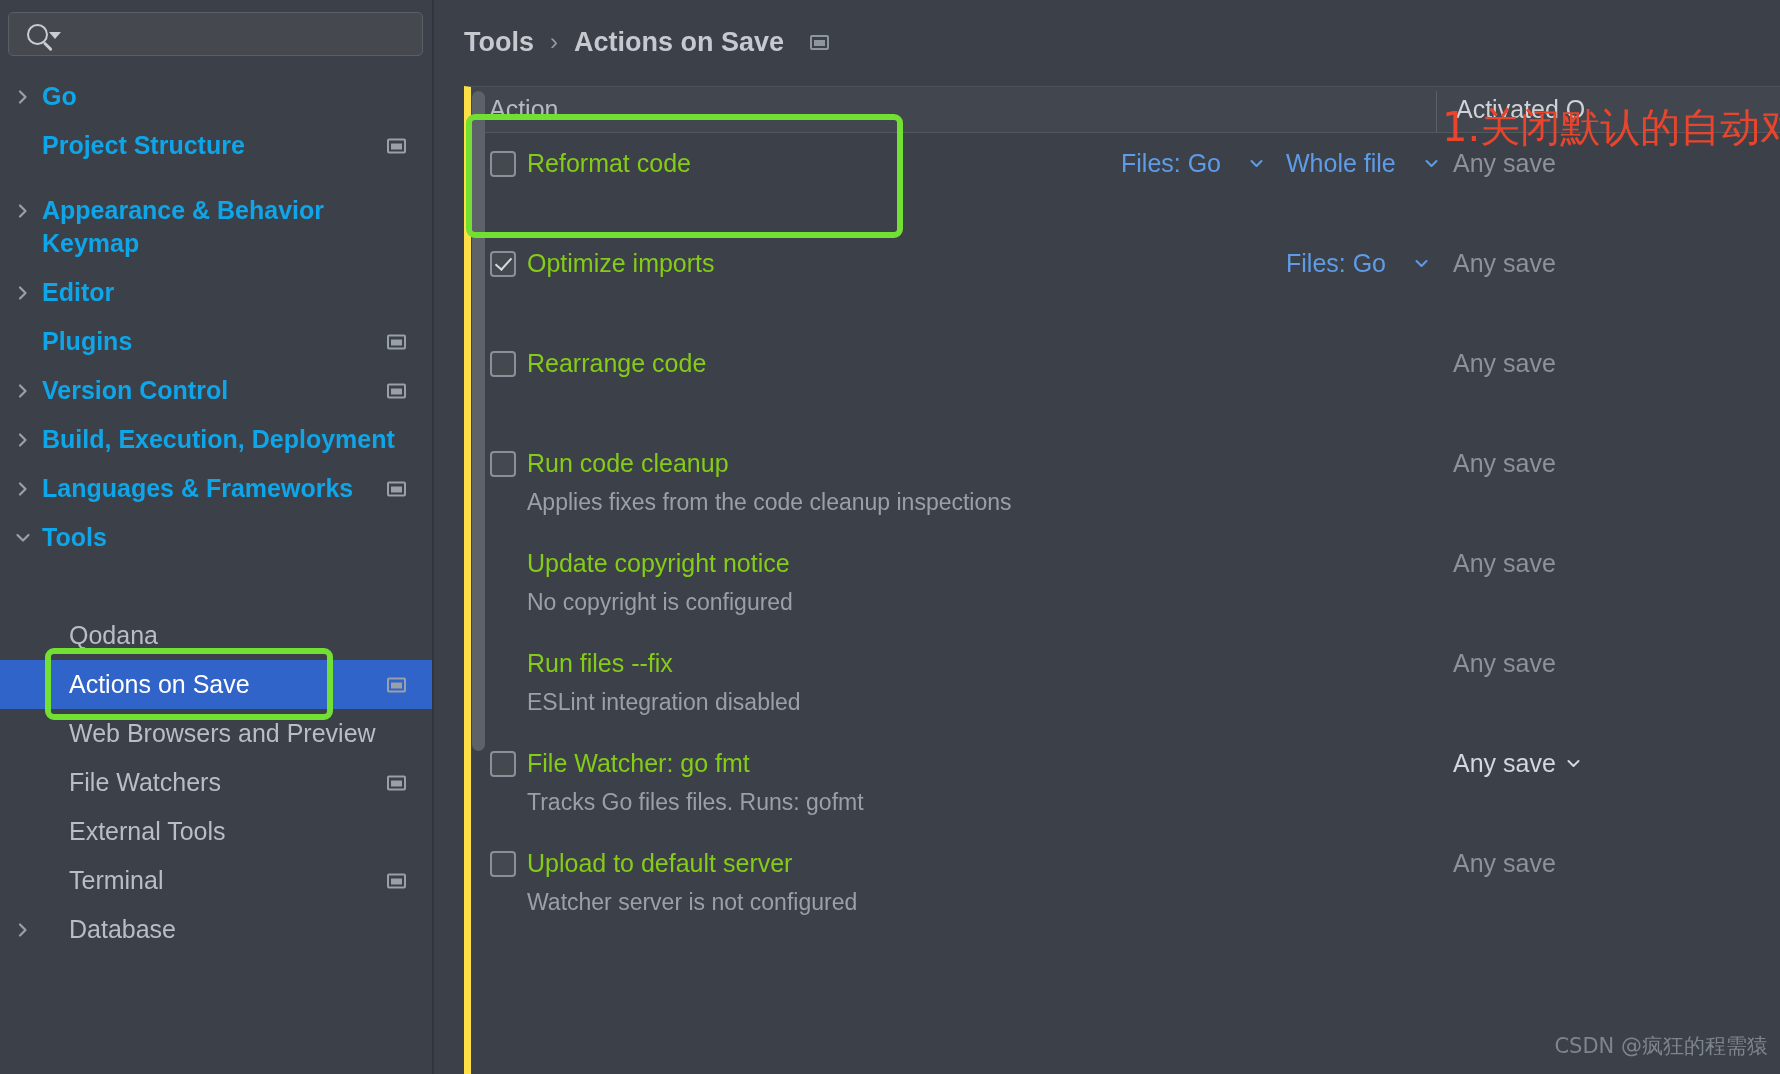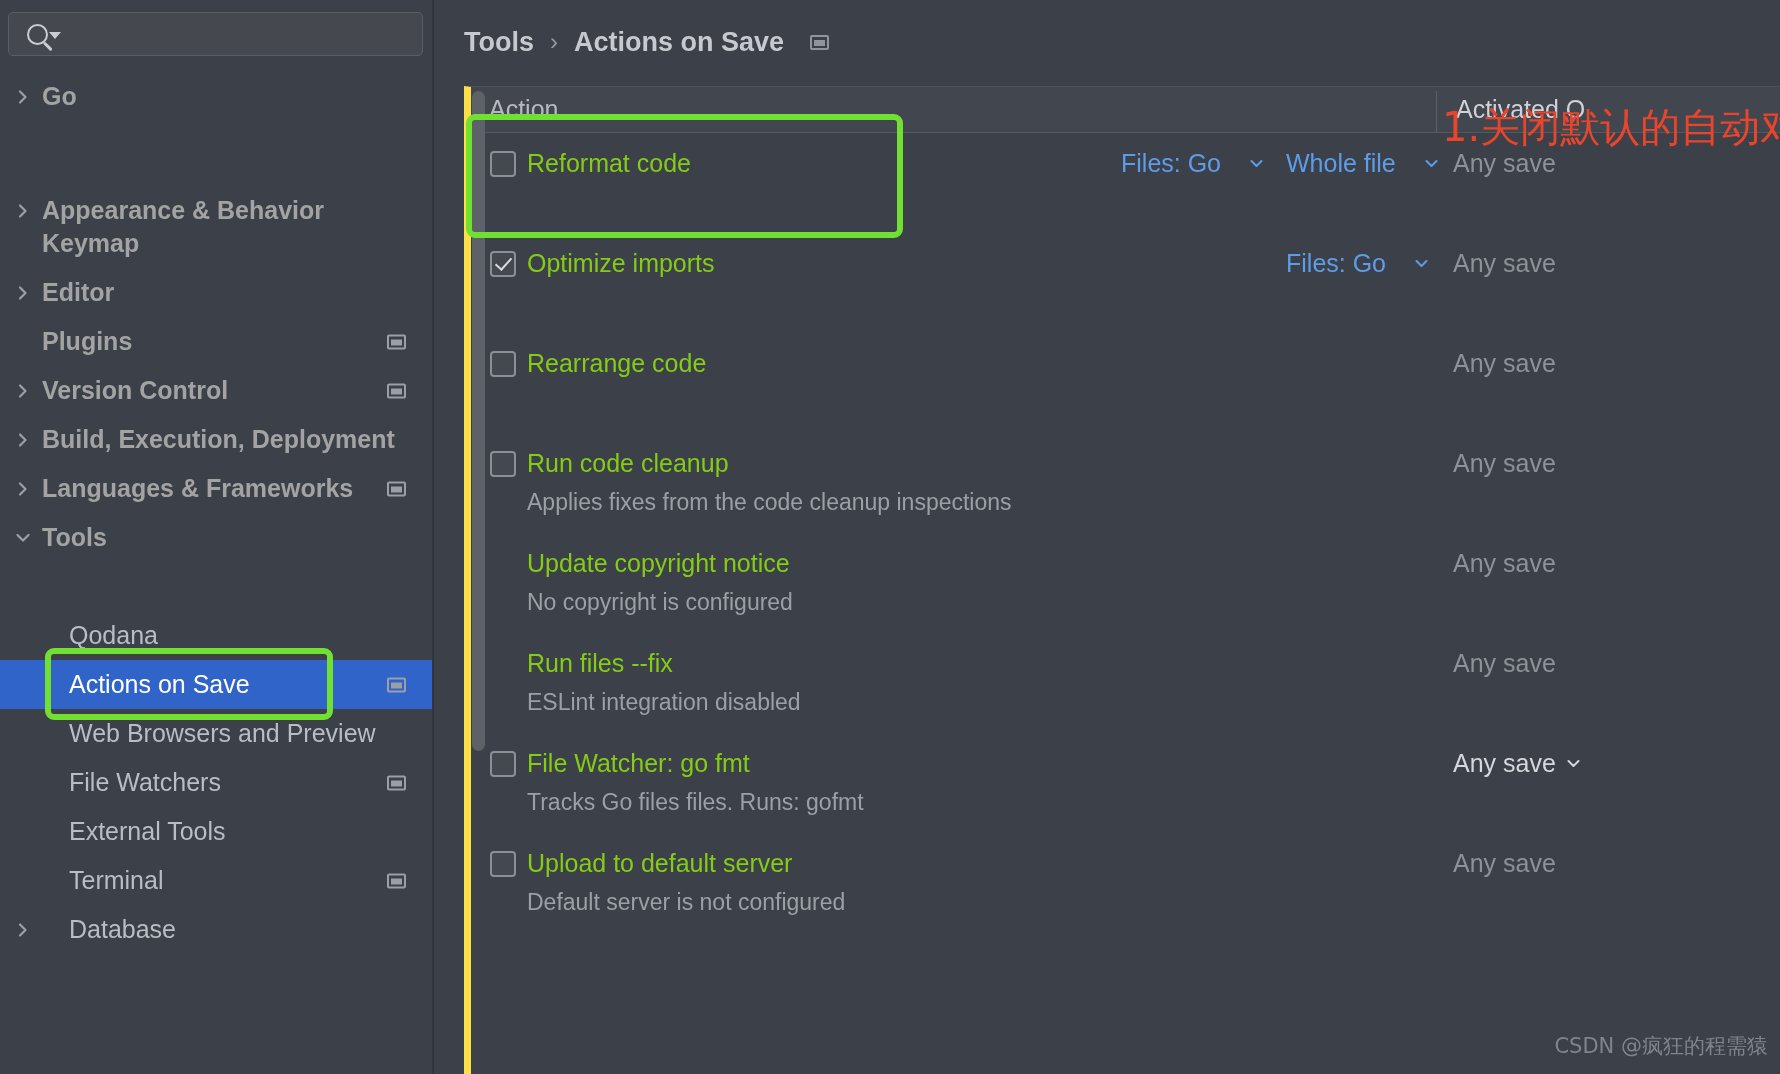--- a/index.html
+++ b/index.html
@@ -46,21 +46,21 @@
     display: flex; align-items: center;
   }
   .tree-row .arrow {
     position: absolute; left: 14px; top: 50%; transform: translateY(-50%);
     width: 18px; height: 18px; color: #9ba0a8; font-size: 0;
   }
   .tree-row .arrow svg { display: block; }
   .tree-row .tlabel {
     position: absolute; white-space: nowrap;
   }
-  .tree-row.lvl0 .tlabel { left: 42px; font-size: 25px; font-weight: bold; color: #a3a3a3; }
+  .tree-row.lvl0 .tlabel { left: 42px; font-size: 25px; font-weight: bold; color: #0ea5e9; }
   .tree-row.lvl1 .tlabel { left: 69px; font-size: 25px; font-weight: normal; color: #b9bdc4; }
   .tree-row.sel { background: #3164c9; }
   .tree-row.sel .tlabel { color: #ffffff; }
   .win-icon {
     position: absolute; right: 34px; top: 50%; transform: translateY(-50%);
     width: 19px; height: 15px; border: 2px solid #9aa0a8; border-radius: 2px;
   }
   .win-icon::after {
     content: ""; position: absolute; left: 2px; top: 3px; right: 2px; bottom: 2px;
     background: #9aa0a8;
@@ -185,20 +185,24 @@
     </div>
 
     <div id="tree">
         <div class="tree-row lvl0" style="top: 0px;">
           <span class="arrow">
             <svg width="18" height="18" viewBox="0 0 18 18">
               <path d="M6 3.5 L11.5 9 L6 14.5" fill="none" stroke="#9ba0a8" stroke-width="2.2" stroke-linecap="round" stroke-linejoin="round"></path>
             </svg>
           </span>
           <span class="tlabel">Go</span>
+        </div>
+        <div class="tree-row lvl0" style="top: 49px;">
+          <span class="tlabel">Project Structure</span>
+          <span class="win-icon"></span>
         </div>
         <div class="tree-row lvl0" style="top: 114px;">
           <span class="arrow">
             <svg width="18" height="18" viewBox="0 0 18 18">
               <path d="M6 3.5 L11.5 9 L6 14.5" fill="none" stroke="#9ba0a8" stroke-width="2.2" stroke-linecap="round" stroke-linejoin="round"></path>
             </svg>
           </span>
           <span class="tlabel">Appearance &amp; Behavior</span>
         </div>
         <div class="tree-row lvl0" style="top: 147px;">
@@ -372,21 +376,21 @@
             <div class="anysave bright" style="top: 662px; left: 982px;">
               <span>Any save</span>
               <span class="chev"><svg class="chevsvg" width="17" height="17" viewBox="0 0 17 17">
                   <path d="M3.5 6 L8.5 11 L13.5 6" fill="none" stroke="currentColor" stroke-width="2" stroke-linecap="round" stroke-linejoin="round"></path>
                 </svg></span>
             </div>
           </div>
           <div class="row" style="top: 0px;">
             <span class="cb" style="top: 764px;"></span>
             <div class="rtitle" style="top: 762px;">Upload to default server</div>
-            <div class="rsub" style="top: 802px;">Default server is not configured</div>
+            <div class="rsub" style="top: 802px;">Watcher server is not configured</div>
             <div class="anysave" style="top: 762px; left: 982px;">
               <span>Any save</span>
             </div>
           </div>
         </div>
     </div>
 
     <div id="annot-text">1.关闭默认的自动对齐</div>
     <div id="watermark">CSDN @疯狂的程需猿</div>
   </div>

